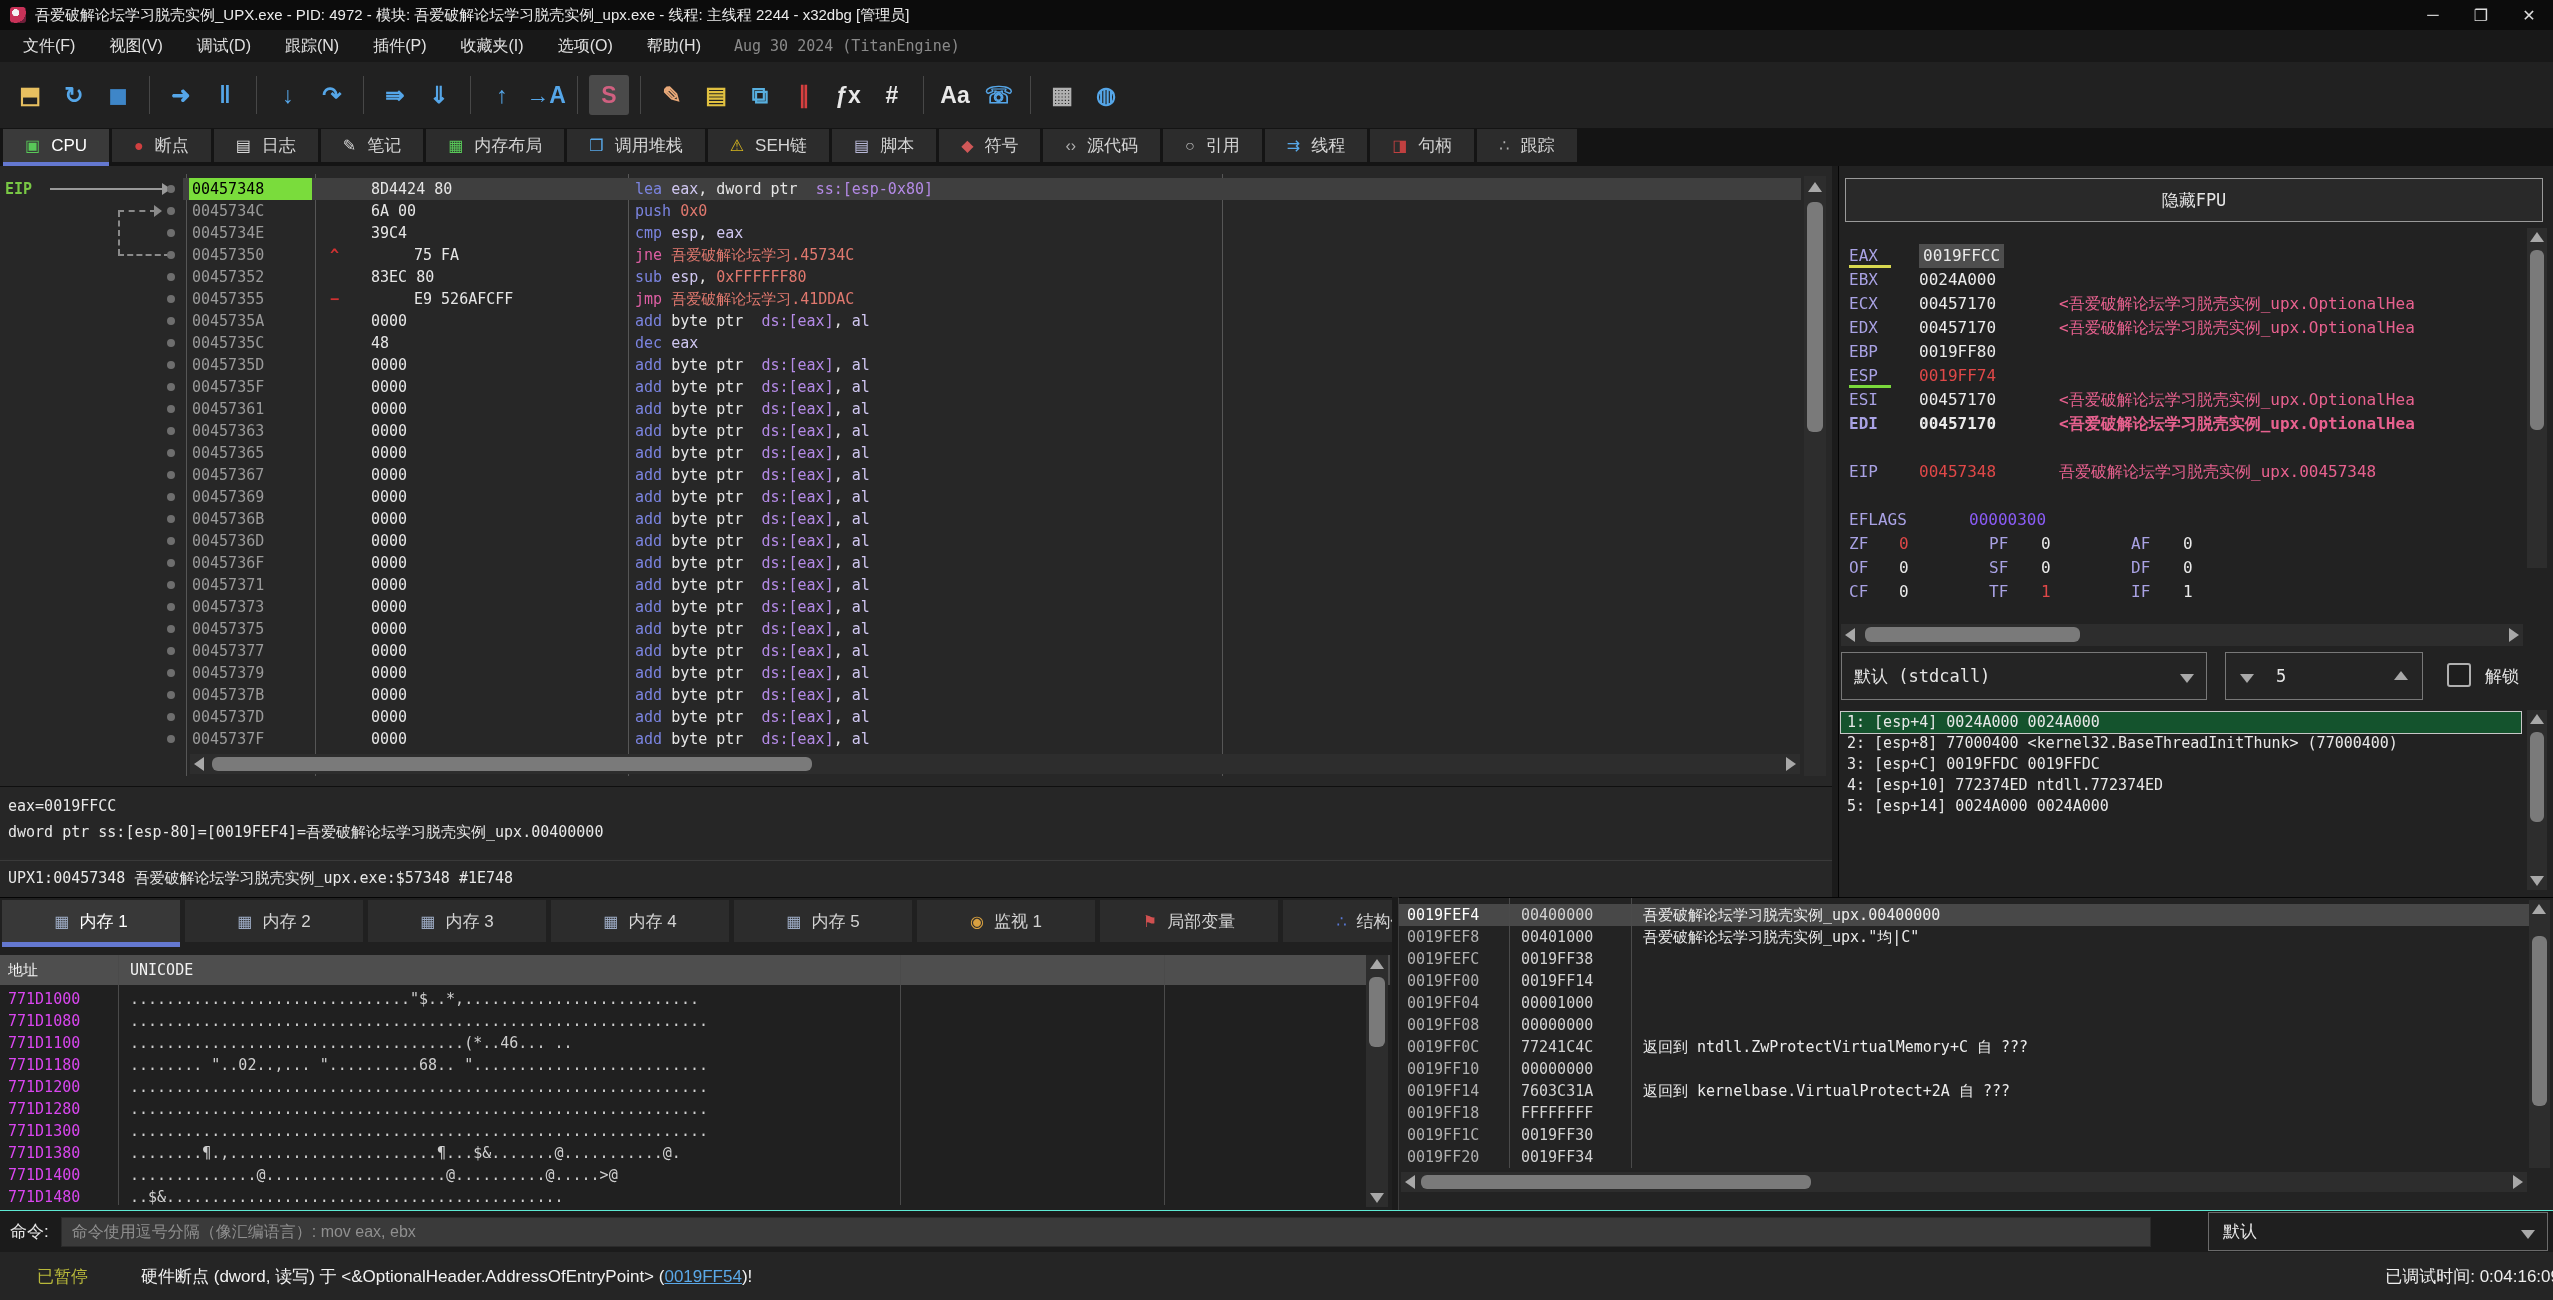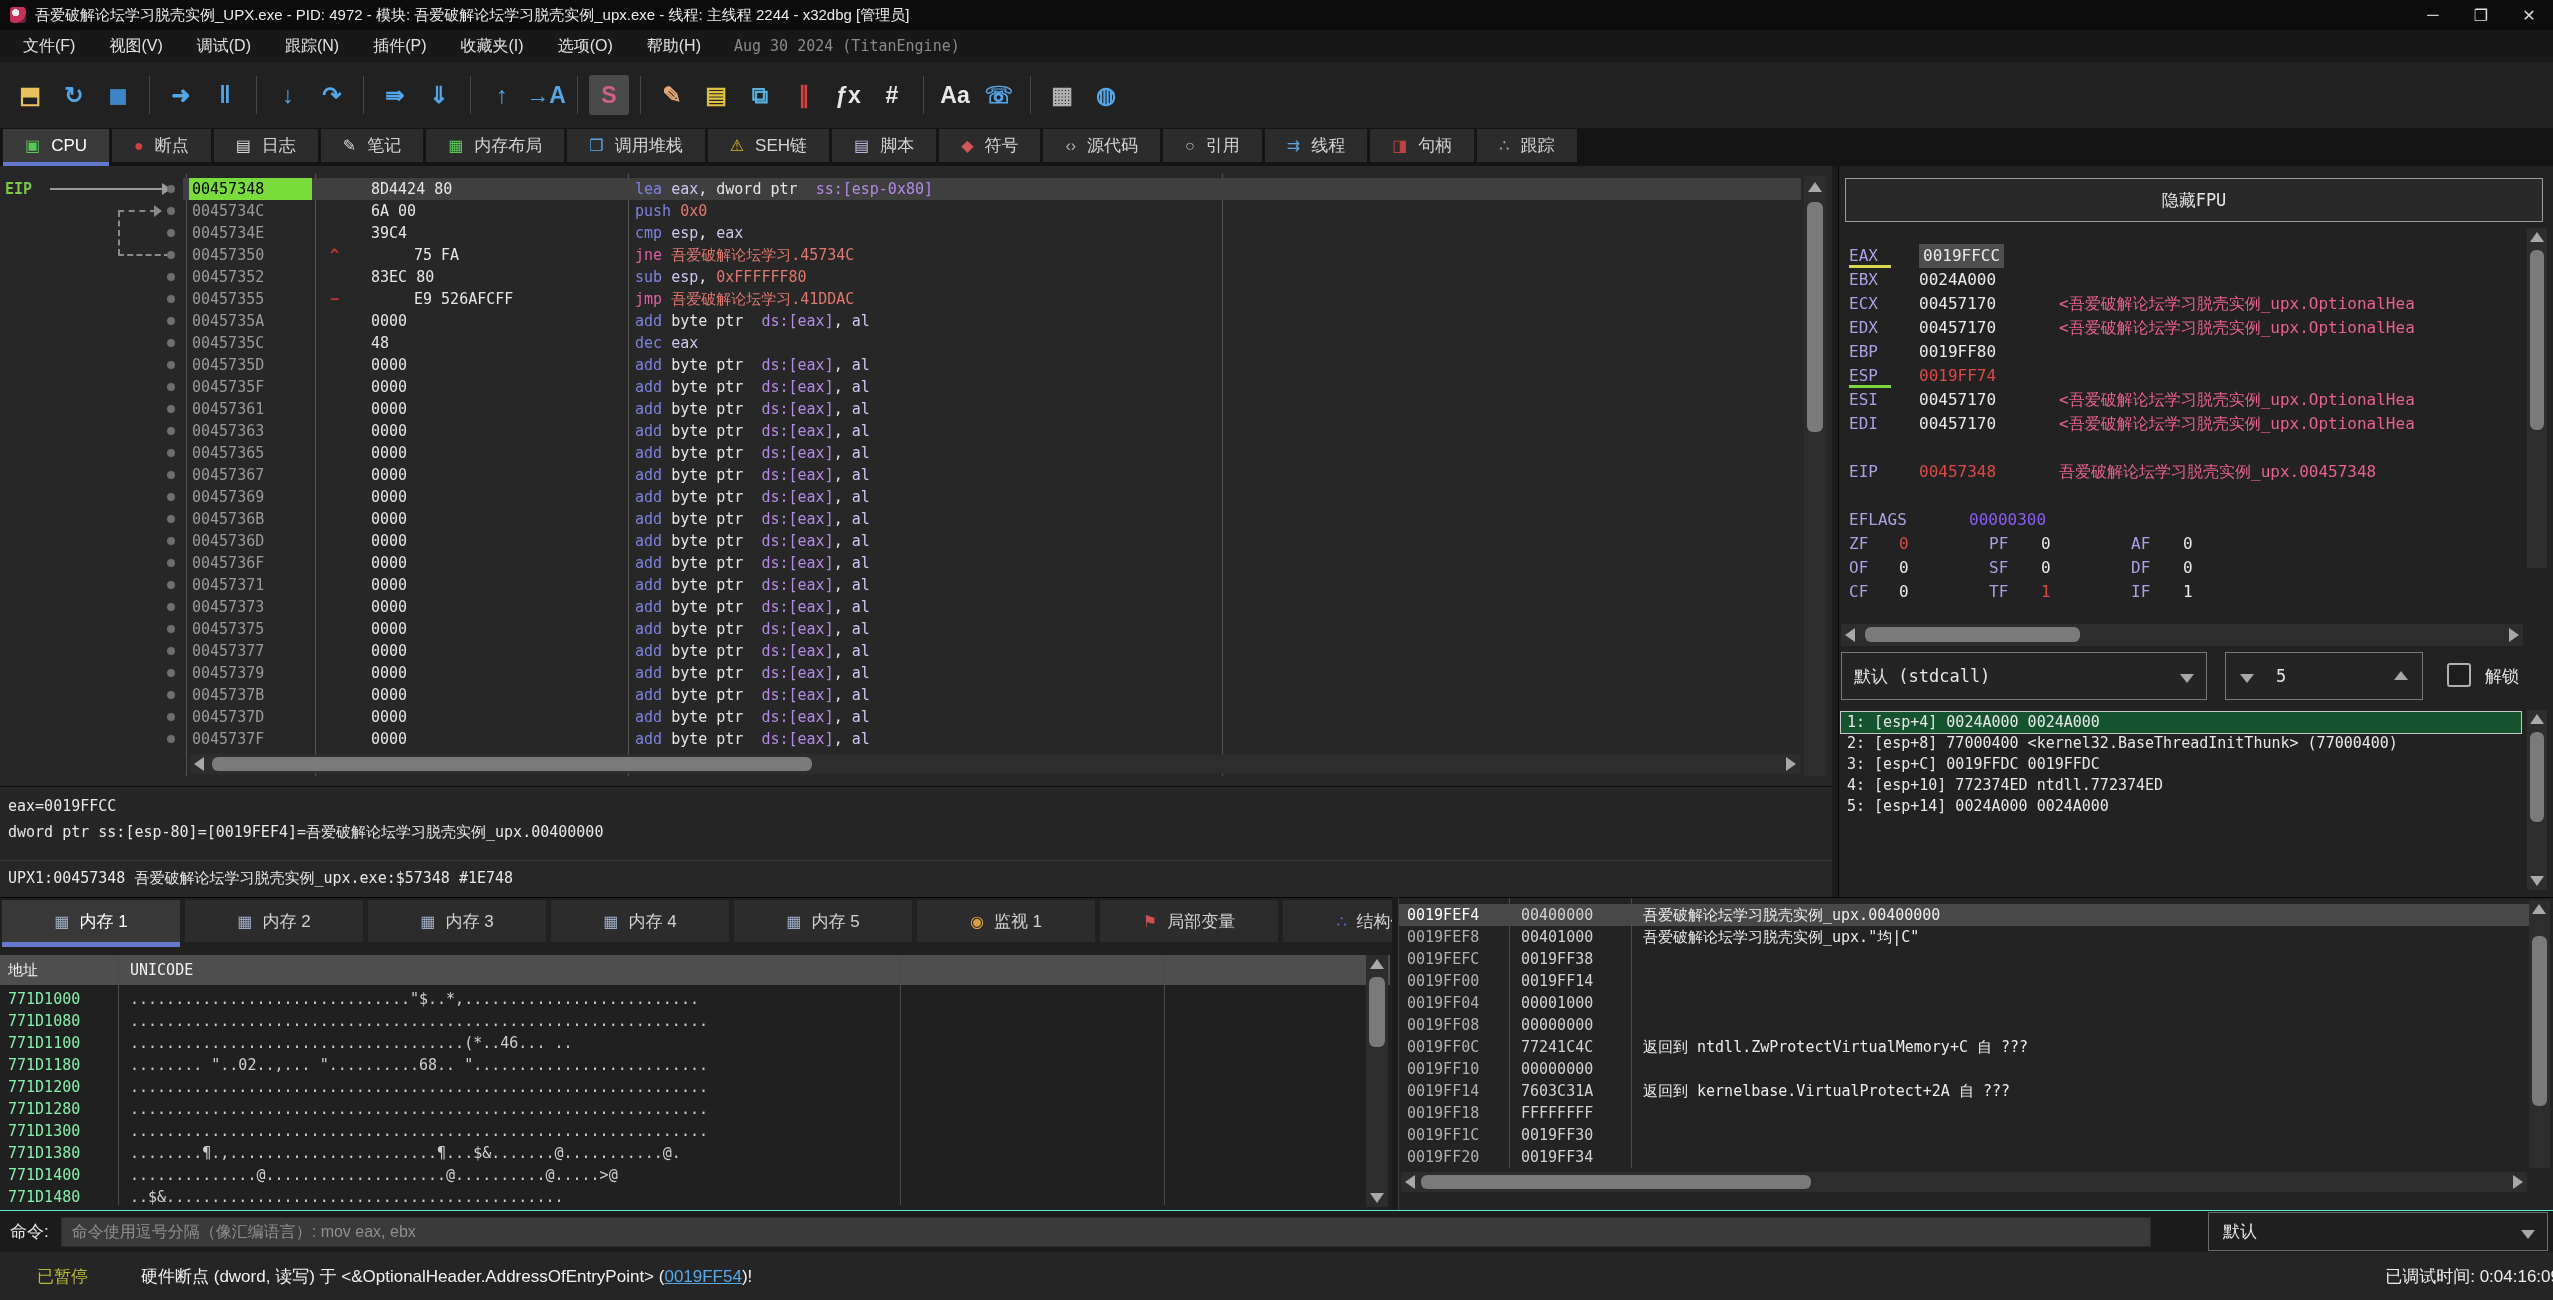--- a/index.html
+++ b/index.html
@@ -104,21 +104,21 @@
   .dump-tabs{position:absolute;left:2px;top:2px;height:50px;display:flex;align-items:flex-start;}
   .dtab{position:relative;height:42px;margin-right:5px;width:178px;background:#2c2c2c;display:flex;align-items:center;justify-content:center;font-size:17px;color:#d4d4d4;}
   .dtab.active{background:#383838;color:#fff;}
   .dtab.active::after{content:"";position:absolute;left:0;right:0;bottom:-5px;height:5px;background:#6478d0;}
   .dtab-icon{font-size:16px;margin-right:10px;}
   .dump-header{position:absolute;left:0;top:57px;width:1390px;height:30px;background:#4e4e4e;font-size:15px;line-height:30px;color:#f2f2f2;}
   .dh-cell{position:absolute;white-space:nowrap;}
   .dh-div{position:absolute;top:2px;height:26px;width:1px;background:#787878;}
   .dump-colline{position:absolute;top:57px;height:250px;width:1px;background:#4a4a4a;}
   .mrow{position:absolute;height:22px;line-height:22px;font-size:15px;white-space:pre;}
-  .m-addr{position:absolute;left:8px;color:#86efac;}
+  .m-addr{position:absolute;left:8px;color:#d946ef;}
   .m-text{position:absolute;left:130px;color:#cfcfcf;}
   .dump-vscroll{position:absolute;left:1366px;top:57px;width:22px;height:252px;}
 
   
   .stack-panel{position:absolute;left:1398px;top:897px;width:1155px;height:313px;background:#232323;border-top:1px solid #050505;border-left:1px solid #3c3c3c;box-sizing:border-box;overflow:hidden;}
   .srow{position:absolute;left:0;width:1130px;height:22px;line-height:22px;font-size:15px;white-space:pre;}
   .srow.sel{background:#484848;}
   .s-addr{position:absolute;left:8px;color:#b0b0b0;}
   .srow.sel .s-addr{color:#ffffff;}
   .s-val{position:absolute;left:122px;color:#d2d2d2;}
@@ -397,21 +397,21 @@
         <div class="rrow" style="top: 198px;">
           <span class="rname">ESP</span>
           <span class="runder" style="background: rgb(122, 216, 60);"></span>
           <span class="rval red">0019FF74</span>
         </div>
         <div class="rrow" style="top: 222px;">
           <span class="rname">ESI</span>
           <span class="rval">00457170</span>
           <span class="rcom">&lt;吾爱破解论坛学习脱壳实例_upx.OptionalHea</span>
         </div>
-        <div class="rrow" style="top: 246px;">
+        <div class="rrow" style="top: 246px; font-weight: bold;">
           <span class="rname">EDI</span>
           <span class="rval">00457170</span>
           <span class="rcom">&lt;吾爱破解论坛学习脱壳实例_upx.OptionalHea</span>
         </div>
         <div class="rrow" style="top: 294px;">
           <span class="rname">EIP</span>
           <span class="rval red">00457348</span>
           <span class="rcom">吾爱破解论坛学习脱壳实例_upx.00457348</span>
         </div>
         <div class="rrow" style="top: 342px;">

